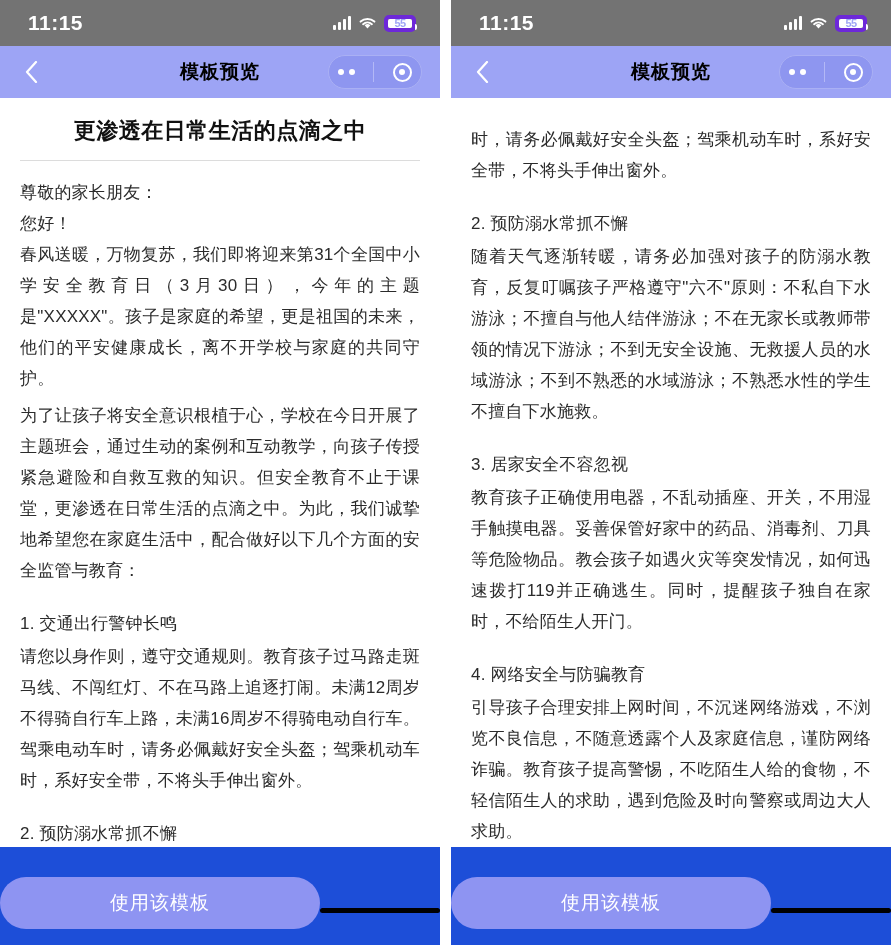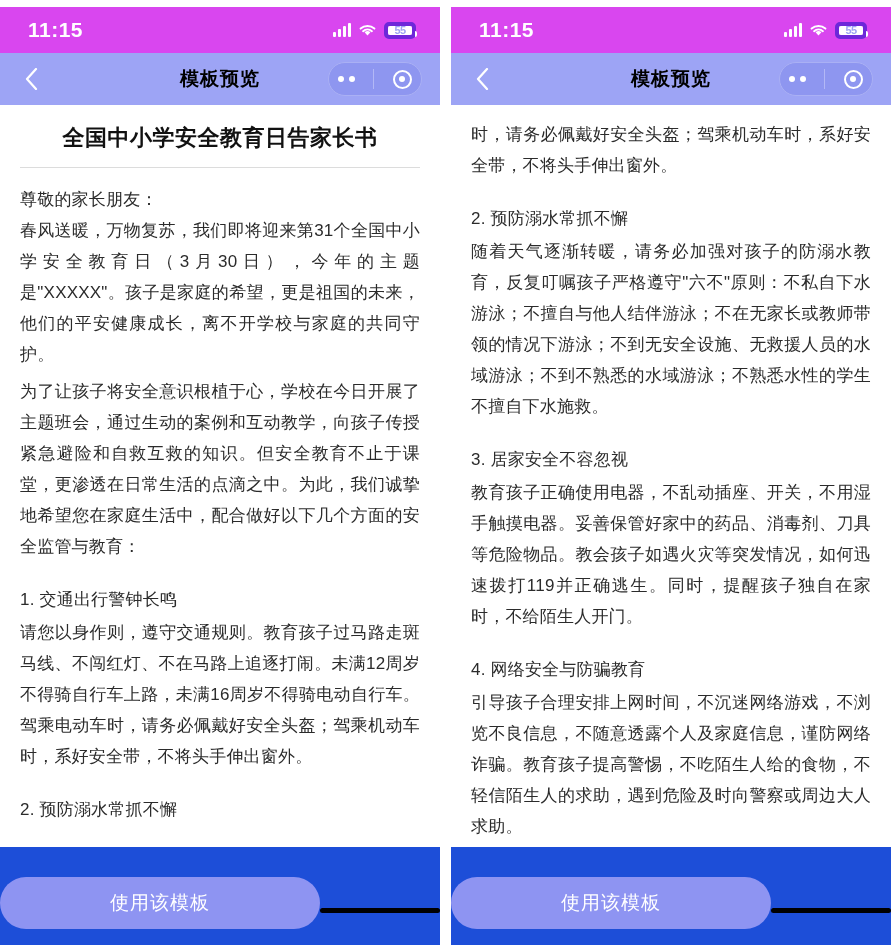--- a/index.html
+++ b/index.html
@@ -24,29 +24,28 @@
     height: 945px;
     background: #ffffff;
     position: relative;
     display: flex;
     flex-direction: column;
     overflow: hidden;
   }
   
   .statusbar {
     height: 46px;
-    background: #d946ef;
+    background: #737373;
     display: flex;
     align-items: center;
     justify-content: space-between;
     padding: 0 24px 0 28px;
     box-sizing: border-box;
     color: #ffffff;
     flex: 0 0 auto;
-    margin-top: 7px;
   }
   .status-time {
     font-size: 21px;
     font-weight: bold;
     letter-spacing: 0.5px;
   }
   .status-right {
     display: flex;
     align-items: center;
     gap: 7px;
@@ -217,21 +216,21 @@
   .para.gap {
   }
   .para.tight {
     margin-bottom: 0;
   }
   .para.heading {
     margin-top: 22px;
     margin-bottom: 2px;
   }
   .content.clipped {
-    padding-top: 4px;
+    padding-top: 16px;
   }
   .content-inner {
     position: relative;
   }
   
   .footer {
     flex: 0 0 auto;
     height: 98px;
     background: #1d4ed8;
     display: flex;
@@ -303,23 +302,24 @@
           </span>
         <span class="capsule-sep"></span>
         <span class="capsule-target">
             <i></i>
           </span>
       </div>
     </div>
 
     <div class="content">
       <div class="content-inner">
-        <div class="doc-title">全国中小学安全教育日告家长书</div>
+        <div class="doc-title">更渗透在日常生活的点滴之中</div>
         <div class="divider"></div>
         <p class="para tight">尊敬的家长朋友：</p>
+        <p class="para tight">您好！</p>
         <p class="para">春风送暖，万物复苏，我们即将迎来第31个全国中小学安全教育日（3月30日），今年的主题是"XXXXX"。孩子是家庭的希望，更是祖国的未来，他们的平安健康成长，离不开学校与家庭的共同守护。</p>
         <p class="para gap">为了让孩子将安全意识根植于心，学校在今日开展了主题班会，通过生动的案例和互动教学，向孩子传授紧急避险和自救互救的知识。但安全教育不止于课堂，更渗透在日常生活的点滴之中。为此，我们诚挚地希望您在家庭生活中，配合做好以下几个方面的安全监管与教育：</p>
         <p class="para heading">1. 交通出行警钟长鸣</p>
         <p class="para">请您以身作则，遵守交通规则。教育孩子过马路走斑马线、不闯红灯、不在马路上追逐打闹。未满12周岁不得骑自行车上路，未满16周岁不得骑电动自行车。驾乘电动车时，请务必佩戴好安全头盔；驾乘机动车时，系好安全带，不将头手伸出窗外。</p>
         <p class="para heading">2. 预防溺水常抓不懈</p>
 
       </div>
     </div>
 
     <div class="footer">

